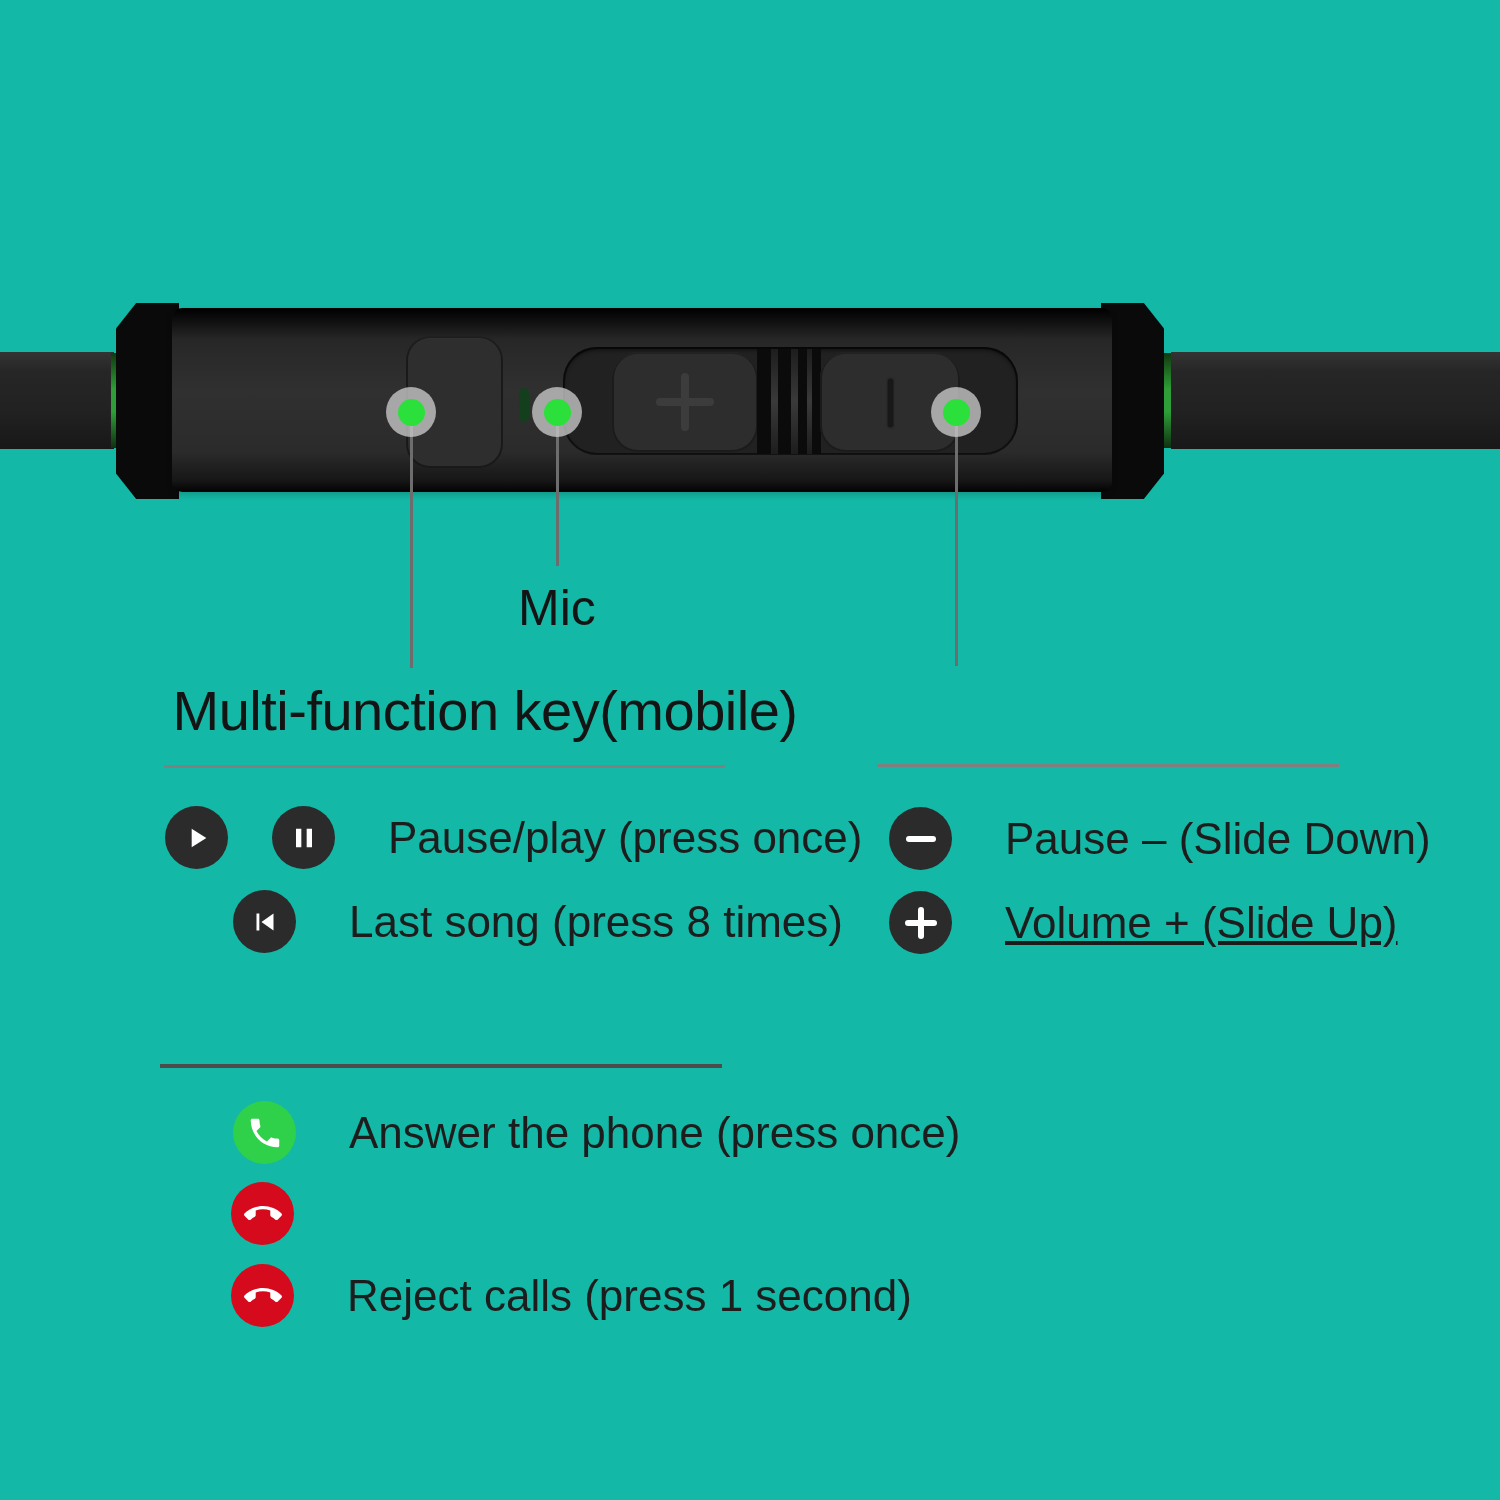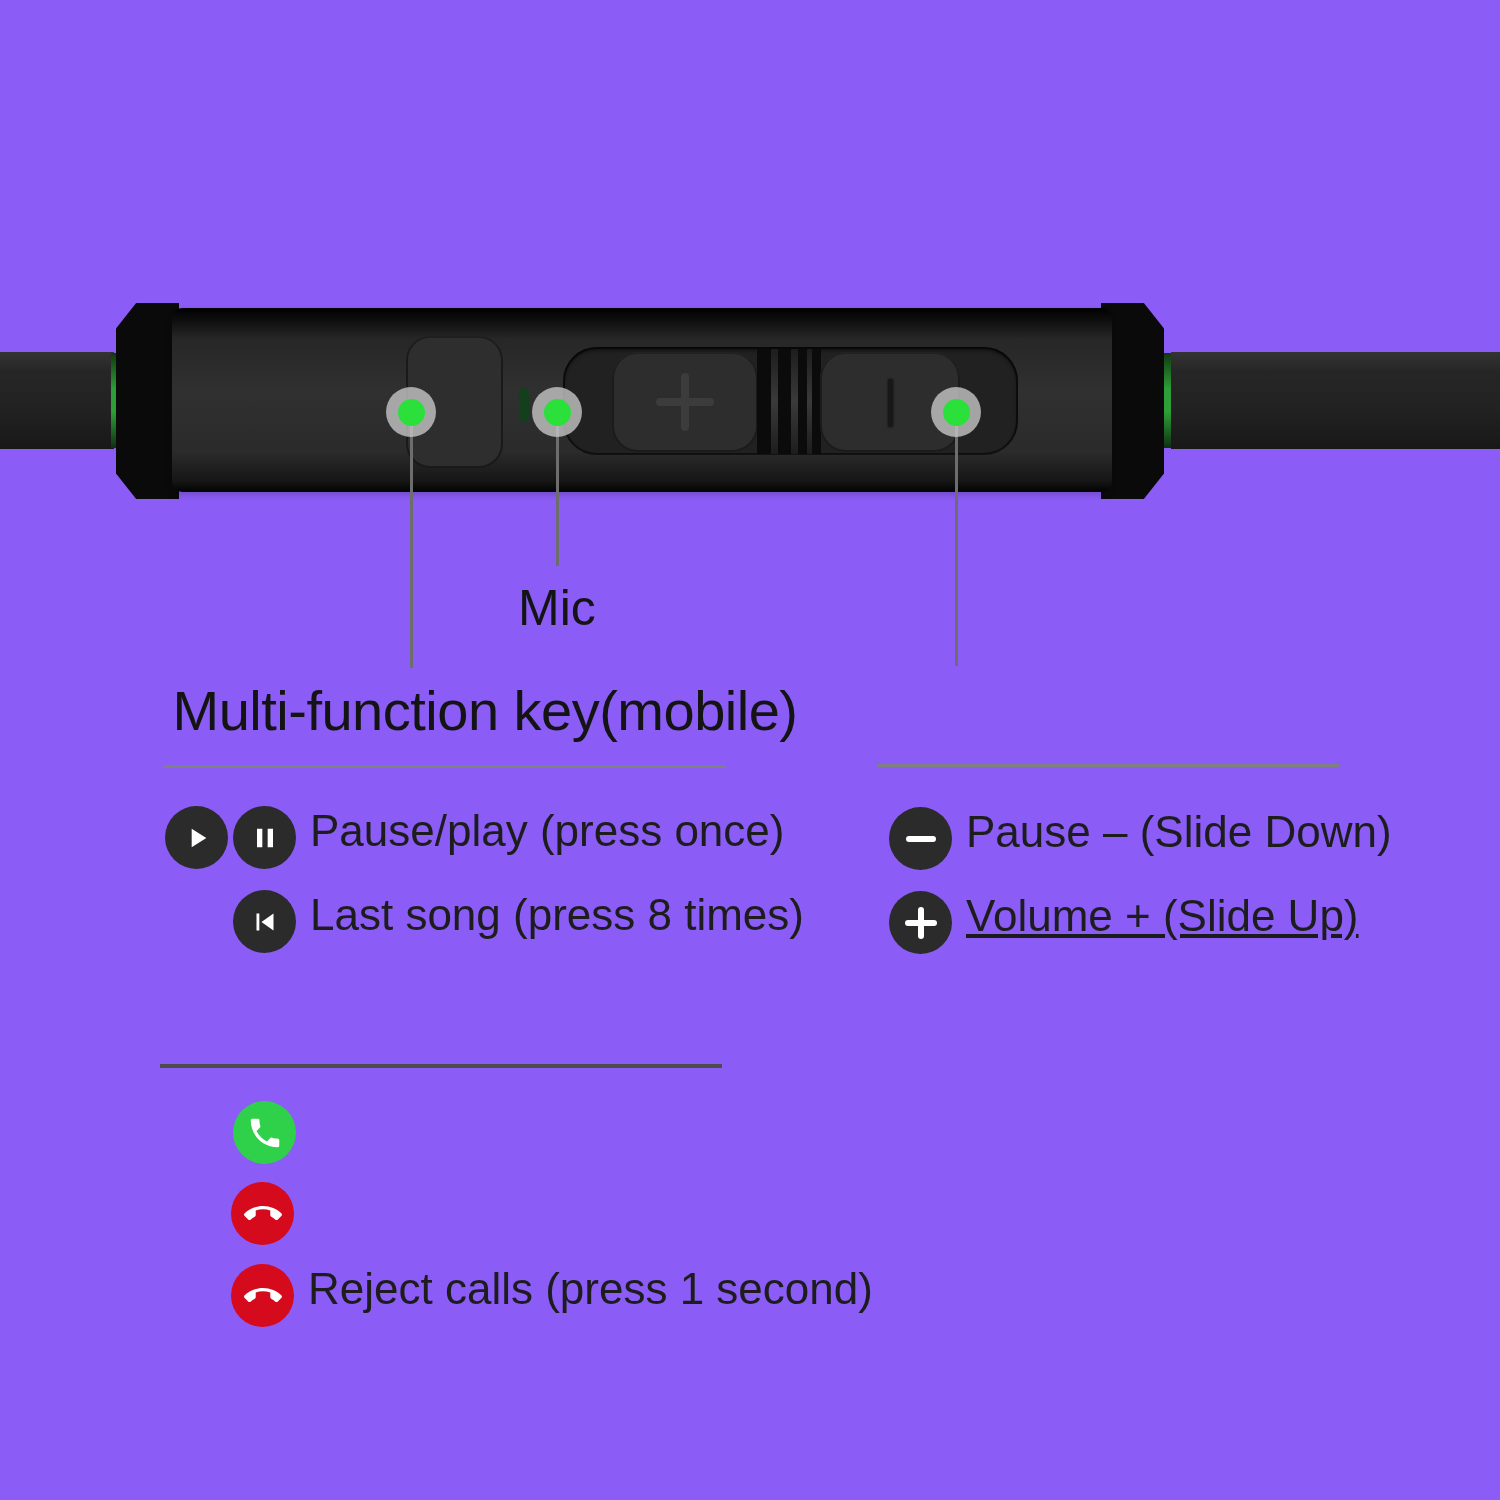--- a/index.html
+++ b/index.html
@@ -1,18 +1,18 @@
 <!DOCTYPE html>
 <html><head>
 <meta charset="utf-8">
 <style>
   * { margin:0; padding:0; box-sizing:border-box; }
   html,body { background:#fff; }
   .stage {
-    position:relative; width:1500px; height:1500px; overflow:hidden; background:#8b5cf6;
+    position:relative; width:1500px; height:1500px; overflow:hidden; background:#14b8a6;
     font-family:"Liberation Sans", sans-serif; color:#1b1b1b;
   }
   .abs { position:absolute; }
 
   
   .cable {
     top:352px; height:97px;
     background:linear-gradient(180deg,#343434 0%,#262626 20%,#222222 58%,#181818 100%);
   }
   .cable-left { left:0; width:114px; }
@@ -66,21 +66,21 @@
   .mic-label { left:457px; top:580px; width:200px; text-align:center; font-size:50px; line-height:56px; color:#141414; }
   .heading { font-size:56px; line-height:60px; letter-spacing:-0.5px; color:#141414; }
   .heading-left { left:155px; top:681px; width:660px;text-align:center; }
   .heading-right { left:877px; top:681px; width:530px; }
   .rule { height:3px; background:#808080; }
   .rule-left { left:164px; top:765px; width:561px; }
   .rule-right { left:877px; top:764px; width:462px; }
   .divider { left:160px; top:1064px; width:562px; height:4px; background:#4c4c4c; }
 
   
-  .row { position:absolute; display:flex; align-items:flex-start; }
+  .row { position:absolute; display:flex; align-items:center;gap:39px; }
   .row .txt { font-size:44px; line-height:50px; color:#1d1d1d; margin-left:14px; white-space:nowrap; }
   .circ {
     width:63px; height:63px; border-radius:50%; background:#2b2b2b; flex:0 0 auto;
     display:flex; align-items:center; justify-content:center;
   }
   .circ + .circ { margin-left:5px; }
   .circ.green { background:#2fd14a; }
   .circ.red { background:#d50a1d; }
   .bar-h { width:30px; height:6px; border-radius:3px; background:#fff; }
   .plus-wrap { position:relative; width:32px; height:32px; }
@@ -156,20 +156,21 @@
 
 
   <div class="abs divider"></div>
 
   <div class="row" style="left:233px; top:1101px;">
     <div class="circ green">
       <svg width="38" height="38" viewBox="0 0 24 24">
           <path d="M6.62 10.79c1.44 2.83 3.76 5.14 6.59 6.59l2.2-2.2c.27-.27.67-.36 1.02-.24 1.12.37 2.33.57 3.57.57.55 0 1 .45 1 1V20c0 .55-.45 1-1 1-9.39 0-17-7.61-17-17 0-.55.45-1 1-1h3.5c.55 0 1 .45 1 1 0 1.25.2 2.45.57 3.57.11.35.03.74-.25 1.02l-2.2 2.2z" fill="#fff"></path>
         </svg>
     </div>
+    <div class="txt">Answer the phone (press once)</div>
   </div>
 
   <div class="row" style="left:231px; top:1182px;">
     <div class="circ red">
       <svg width="38" height="38" viewBox="0 0 24 24">
           <path d="M12 9c-1.6 0-3.15.25-4.6.72v3.1c0 .39-.23.74-.56.9-.98.49-1.87 1.12-2.66 1.85-.18.18-.43.28-.7.28-.28 0-.53-.11-.71-.29L.29 13.08c-.18-.17-.29-.42-.29-.7 0-.28.11-.53.29-.71C3.34 8.78 7.46 7 12 7s8.66 1.78 11.71 4.67c.18.18.29.43.29.71 0 .28-.11.53-.29.7l-2.48 2.48c-.18.18-.43.29-.71.29-.27 0-.52-.11-.7-.28-.79-.74-1.68-1.36-2.66-1.85-.33-.16-.56-.5-.56-.9v-3.1C15.15 9.25 13.6 9 12 9z" fill="#fff"></path>
         </svg>
     </div>
   </div>
 

